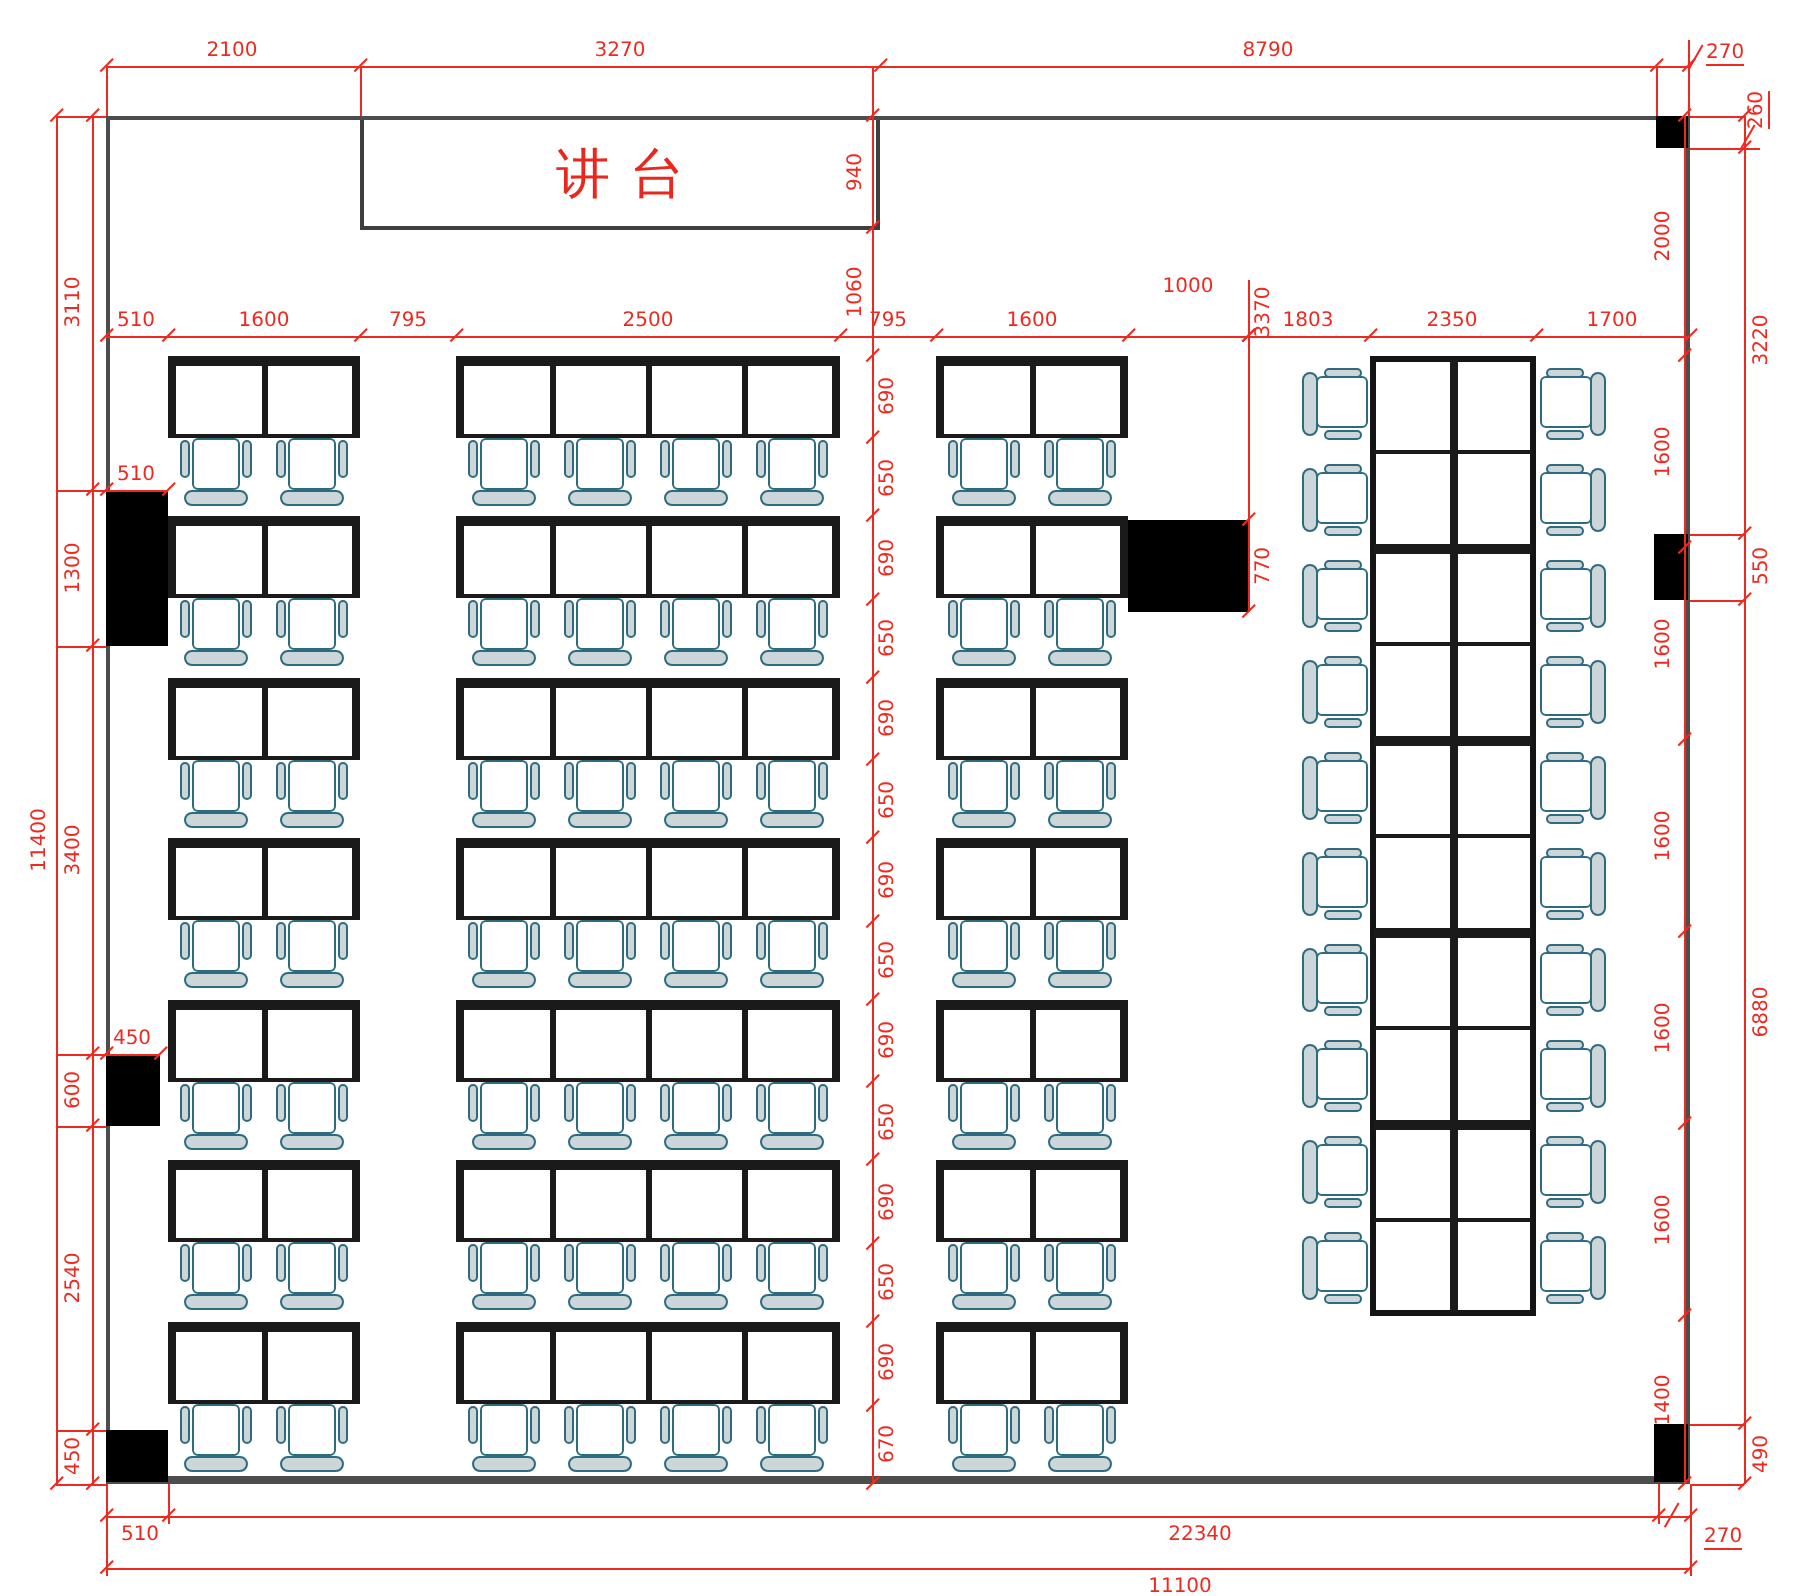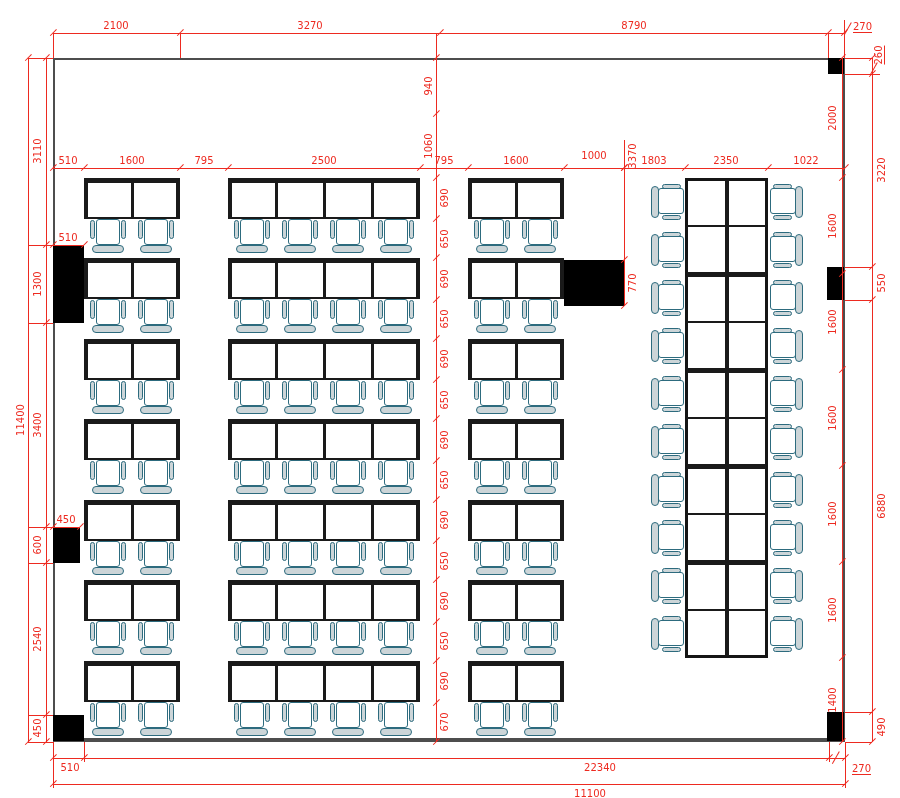--- a/index.html
+++ b/index.html
@@ -25,20 +25,23 @@
   .rot{transform:translate(-50%,-50%) rotate(-90deg);}
   .hlab{transform:translate(-50%,0);}
   .ul{border-bottom:1px solid #ed2a20;}
   .lslash{position:absolute;width:14px;height:1.4px;background:#ed2a20;transform:rotate(-60deg);}
 </style>
 </head>
 <body>
 
 <div class="canvas" id="cv">
   <div class="room"></div>
+  <div class="podium">
+    <span>讲台</span>
+  </div>
 <div class="deskGroup" style="left: 84px; top: 178px; width: 96px; height: 41px;"></div>
     <div class="divider" style="left: 130.5px; top: 182px; width: 3px; height: 35px;"></div>
     <div class="cpart" style="left: 90px; top: 220px; width: 5px; height: 19px;"></div>
     <div class="cpart" style="left: 121px; top: 220px; width: 5px; height: 19px;"></div>
     <div class="cseat" style="left: 96px; top: 219px; width: 24px; height: 26px;"></div>
     <div class="cpart cback" style="left: 92px; top: 245px; width: 32px; height: 8px;"></div>
     <div class="cpart" style="left: 138px; top: 220px; width: 5px; height: 19px;"></div>
     <div class="cpart" style="left: 169px; top: 220px; width: 5px; height: 19px;"></div>
     <div class="cseat" style="left: 144px; top: 219px; width: 24px; height: 26px;"></div>
     <div class="cpart cback" style="left: 140px; top: 245px; width: 32px; height: 8px;"></div>
@@ -430,24 +433,24 @@
     <div class="dtick" style="left: 619.5px; top: 167.3px;"></div>
     <div class="dtick" style="left: 680.5px; top: 167.3px;"></div>
     <div class="dtick" style="left: 763.5px; top: 167.3px;"></div>
     <div class="dtick" style="left: 840.5px; top: 167.3px;"></div>
     <span class="dlabel hlab" style="left: 68px; top: 155px;">510</span>
     <span class="dlabel hlab" style="left: 132px; top: 155px;">1600</span>
     <span class="dlabel hlab" style="left: 204px; top: 155px;">795</span>
     <span class="dlabel hlab" style="left: 324px; top: 155px;">2500</span>
     <span class="dlabel hlab" style="left: 444px; top: 155px;">795</span>
     <span class="dlabel hlab" style="left: 516px; top: 155px;">1600</span>
-    <span class="dlabel hlab" style="left: 594px; top: 150px; text-align: right;">1000</span>
+    <span class="dlabel hlab" style="left: 594px; top: 138px; text-align: right;">1000</span>
     <span class="dlabel hlab" style="left: 654px; top: 155px;">1803</span>
     <span class="dlabel hlab" style="left: 726px; top: 155px;">2350</span>
-    <span class="dlabel hlab" style="left: 806px; top: 155px;">1022</span>
+    <span class="dlabel hlab" style="left: 806px; top: 155px;">1700</span>
     <div class="dline" style="left: 53px; top: 245px; width: 31px; height: 1.2px;"></div>
     <div class="dtick" style="left: 48.5px; top: 244.3px;"></div>
     <div class="dtick" style="left: 79.5px; top: 244.3px;"></div>
     <span class="dlabel hlab" style="left: 68px; top: 232px;">510</span>
     <div class="dline" style="left: 53px; top: 527px; width: 27px; height: 1.2px;"></div>
     <div class="dtick" style="left: 48.5px; top: 526.3px;"></div>
     <div class="dtick" style="left: 75.5px; top: 526.3px;"></div>
     <span class="dlabel hlab" style="left: 66px; top: 514px;">450</span>
     <div class="dline" style="left: 53px; top: 758px; width: 792px; height: 1.2px;"></div>
     <div class="dtick" style="left: 48.5px; top: 757.3px;"></div>

